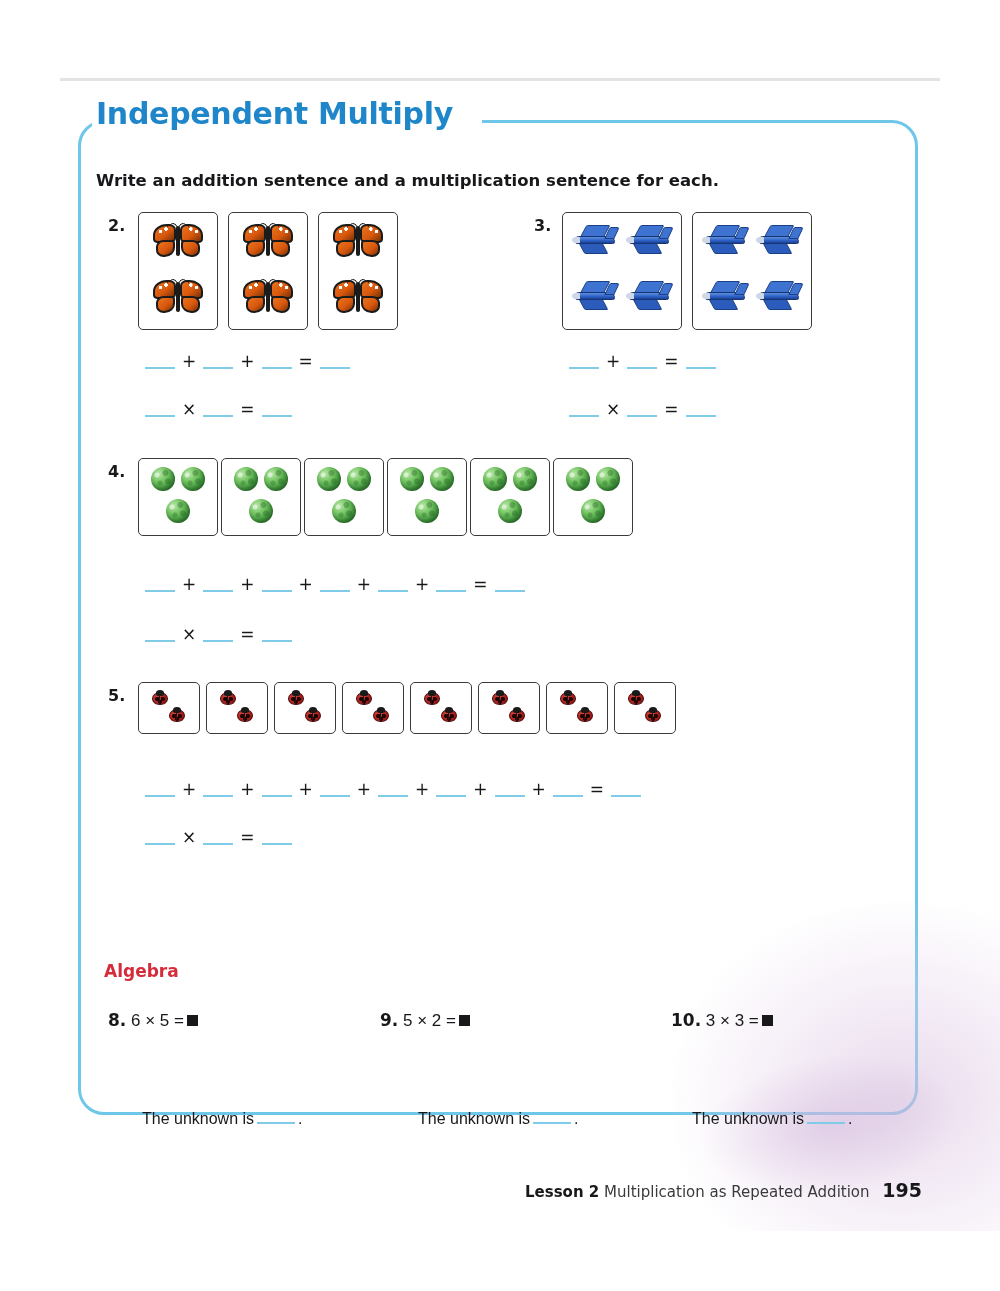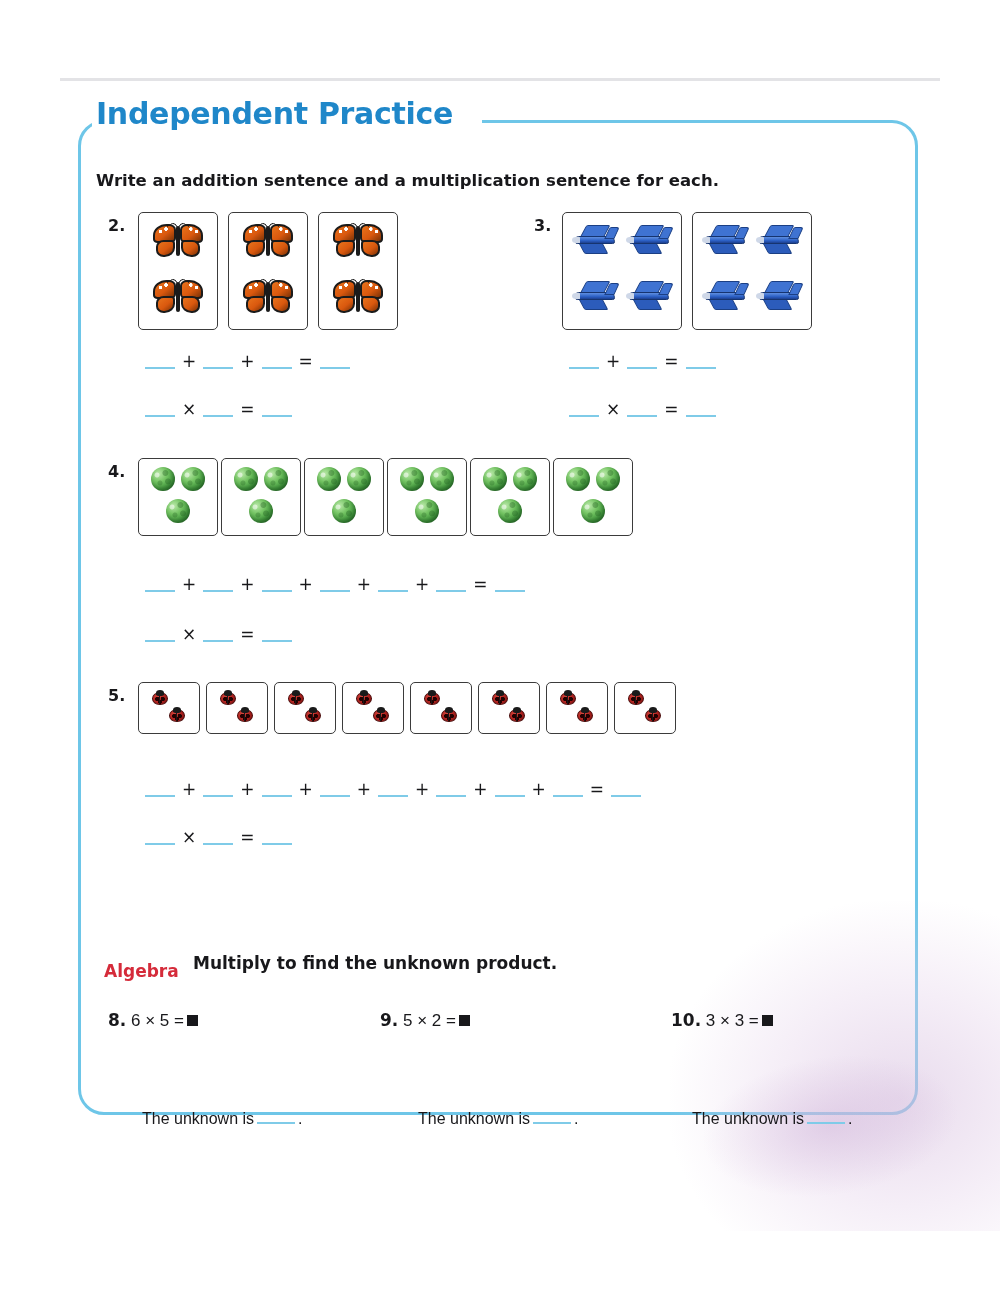--- a/index.html
+++ b/index.html
@@ -352,21 +352,21 @@
   }
 </style>
 </head>
 <body>
 
 <div class="page">
 
   <div class="toprule"></div>
   <div class="frame"></div>
   <div class="title-gap"></div>
-  <div class="title">Independent Practice</div>
+  <div class="title">Independent Multiply</div>
 
   <div class="instruction">Write an addition sentence and a multiplication sentence for each.</div>
 
   <div class="wash"></div>
   <div class="wash2"></div>
 
   <div class="qnum" style="left:108px; top:216px;">2.</div>
 
   <div class="gbox" style="left:138px; top:212px; width:80px; height:118px;">
     <div class="sprite bfly" style="left:12px; top:10px;">
@@ -713,21 +713,20 @@
 
   <div class="eq" style="left:140px; top:828px;">
     <span class="blank"></span>
     <span class="op">×</span>
     <span class="blank"></span>
     <span class="op">=</span>
     <span class="blank"></span>
   </div>
 
   <div class="algebra-label">Algebra</div>
-  <div class="algebra-text">Multiply to find the unknown product.</div>
 
   <div class="prob" style="left:108px; top:1010px;">
     <b>8.</b>
     <span>6 × 5 =</span><span class="sq"></span>
   </div>
   <div class="prob" style="left:380px; top:1010px;">
     <b>9.</b>
     <span>5 × 2 =</span><span class="sq"></span>
   </div>
   <div class="prob" style="left:654px; top:1010px;margin-left:17px;">
@@ -738,14 +737,19 @@
   <div class="unknown" style="left:142px; top:1064px;">
     <span>The unknown is</span><span class="ublank"></span>.
   </div>
   <div class="unknown" style="left:418px; top:1064px;">
     <span>The unknown is</span><span class="ublank"></span>.
   </div>
   <div class="unknown" style="left:692px; top:1064px;">
     <span>The unknown is</span><span class="ublank"></span>.
   </div>
 
+  <div class="footer">
+    <span class="lesson">Lesson 2</span>
+    <span>Multiplication as Repeated Addition</span>
+    <span class="pageno">195</span>
+  </div>
 
 </div>
 
 </body></html>

